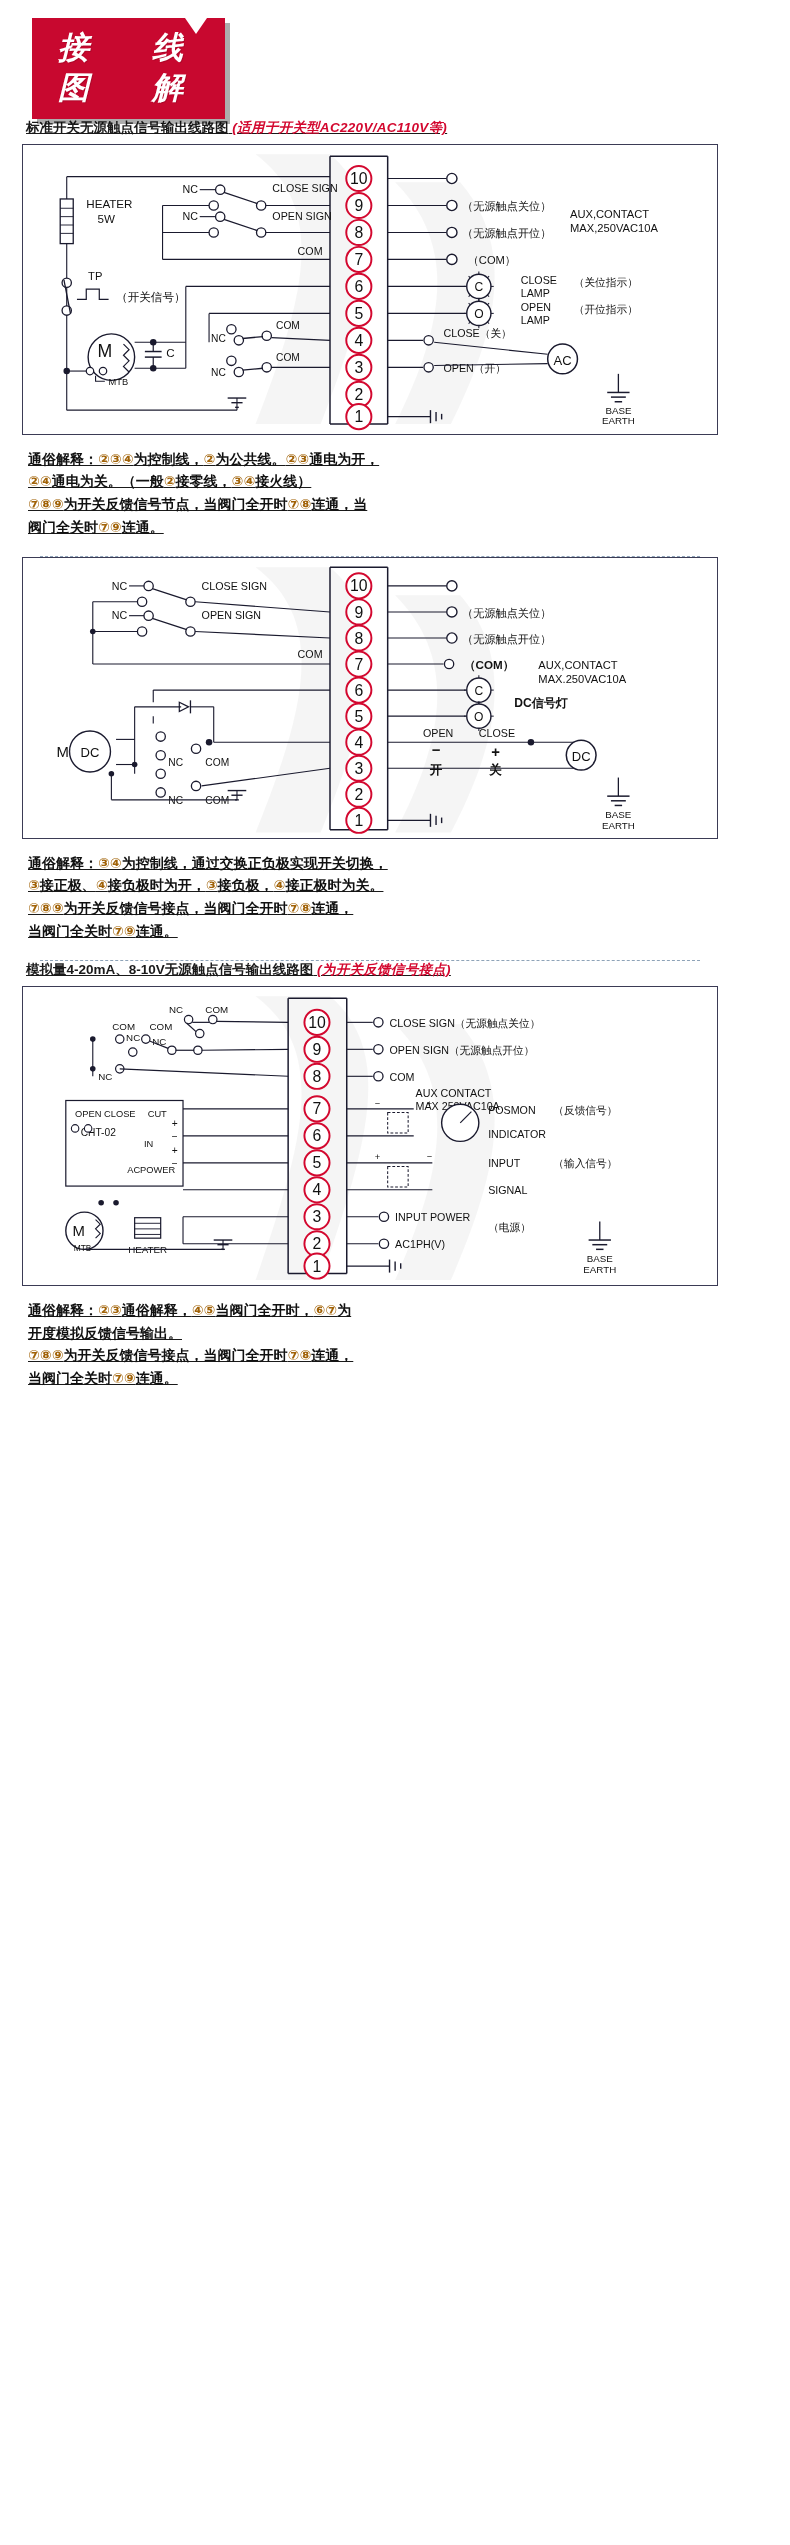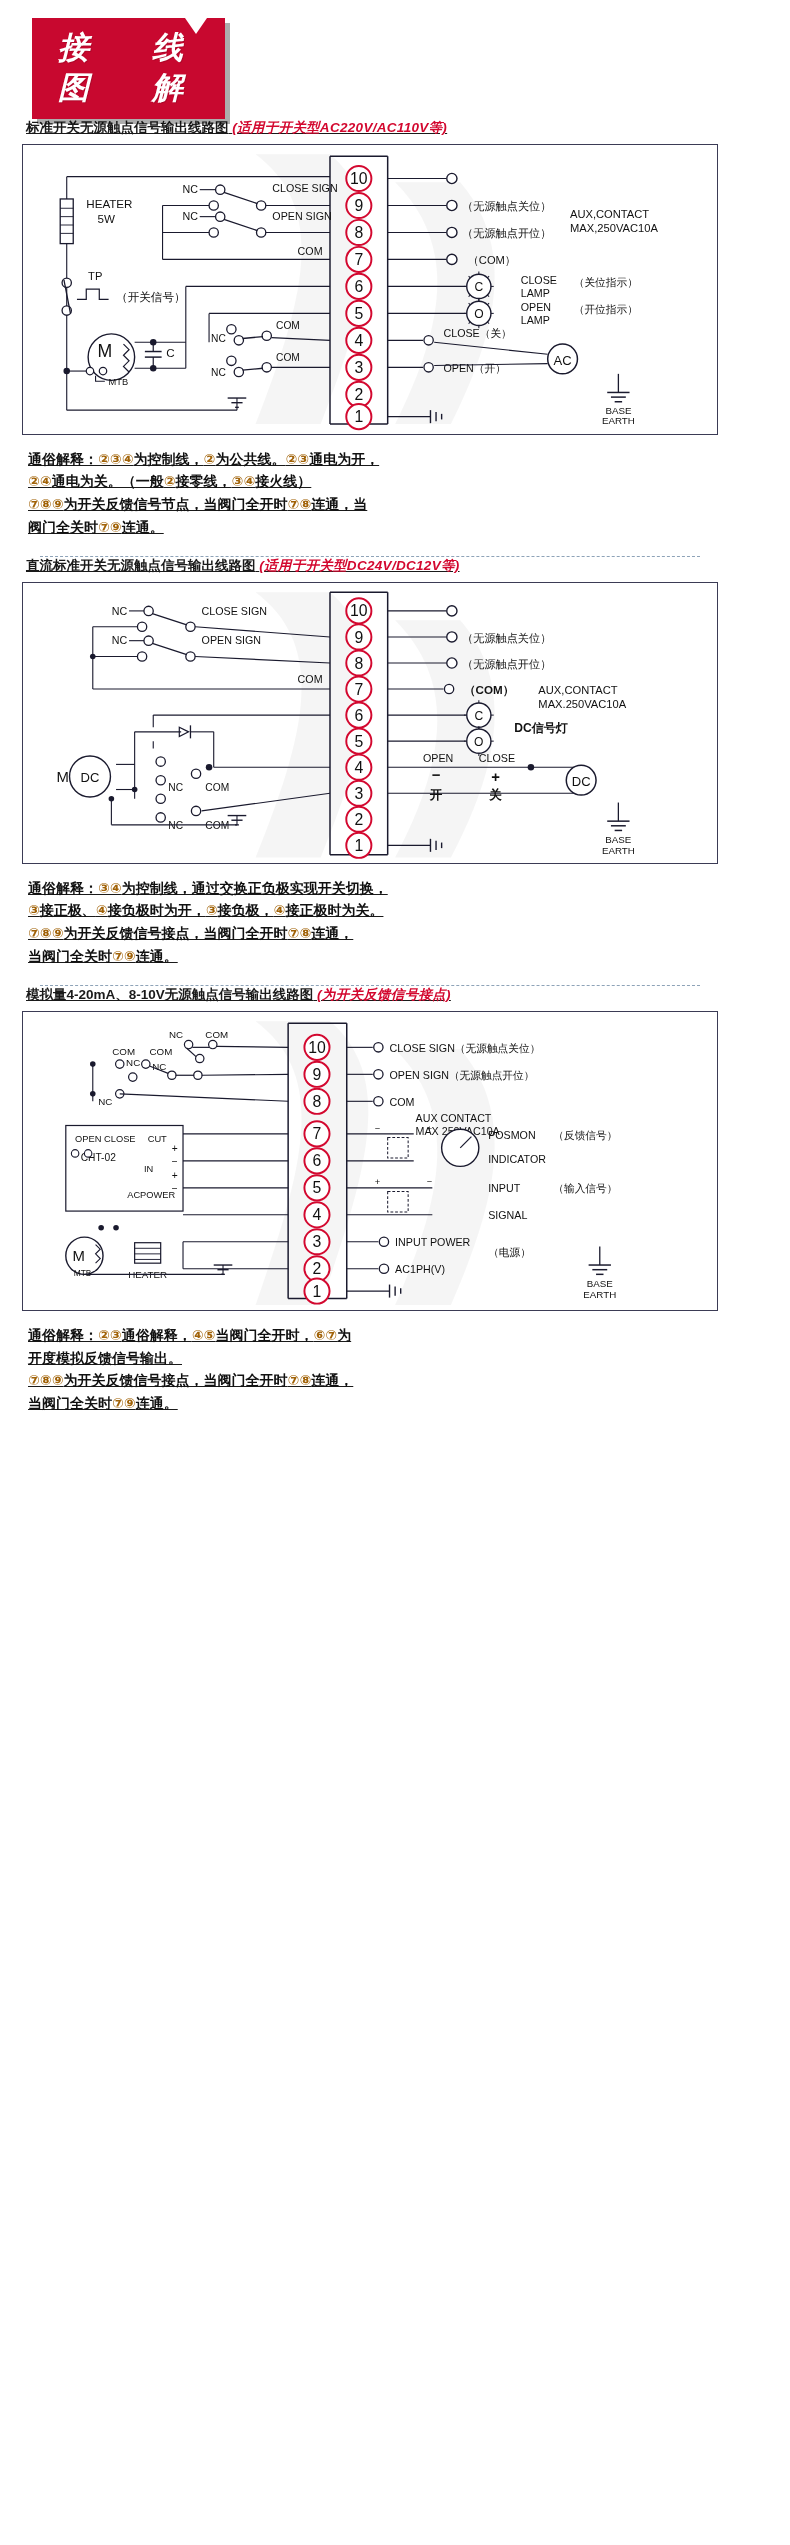--- a/index.html
+++ b/index.html
@@ -347,24 +347,20 @@
           </g>
         </g>
       </svg>
     </div>
 
     <div class="explain"><span>通俗解释：</span><span class="r">②③④</span><span>为控制线，</span><span class="r">②</span><span>为公共线。</span><span class="r">②③</span><span>通电为开，</span><br><span class="r">②④</span><span>通电为关。（一般</span><span class="r">②</span><span>接零线，</span><span class="r">③④</span><span>接火线）</span><br><span class="r">⑦⑧⑨</span><span>为开关反馈信号节点，当阀门全开时</span><span class="r">⑦⑧</span><span>连通，当</span><br><span>阀门全关时</span><span class="r">⑦⑨</span><span>连通。</span></div>
     <div class="divider"></div>
   </div>
 
   <div class="section">
-    <div class="sec-title">
-      <span class="main">直流标准开关无源触点信号输出线路图</span>
-      <span class="tag">(适用于开关型DC24V/DC12V等)</span>
-    </div>
 
     <div class="diagram-box">
       <svg class="dgm" viewBox="0 0 746 300">
         <g class="wm" opacity="0.5">
           <path d="M250 10 C 330 70, 300 170, 250 295 L320 295 C 370 170, 400 70, 330 10 Z" fill="#ececec"></path>
           <path d="M400 40 C 470 110, 450 200, 400 295 L460 295 C 510 200, 530 110, 470 40 Z" fill="#ececec"></path>
         </g>
 
         <line x1="330" y1="10" x2="330" y2="292" stroke="#1a1a2e" stroke-width="1.6"></line>
         <line x1="392" y1="10" x2="392" y2="292" stroke="#1a1a2e" stroke-width="1.6"></line>

